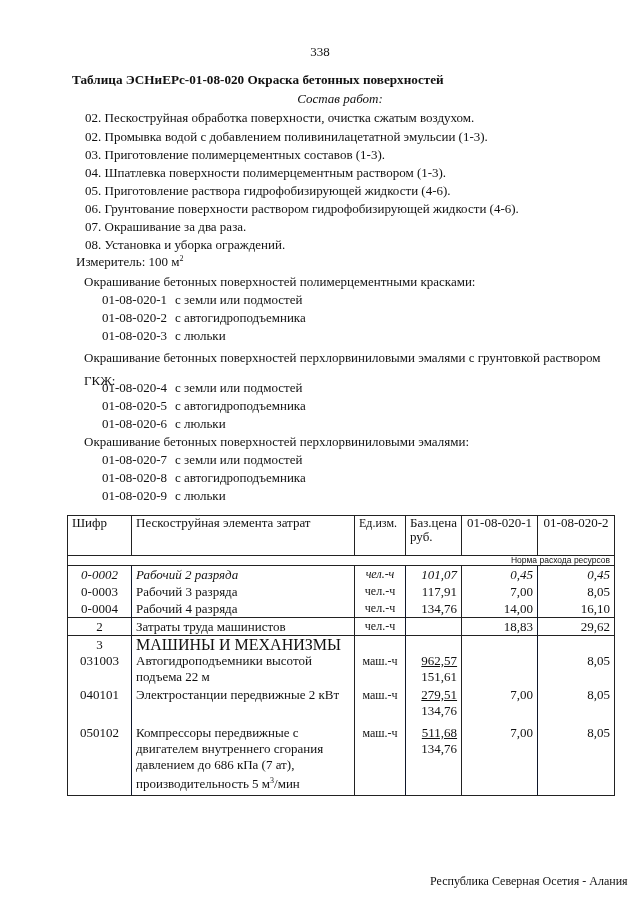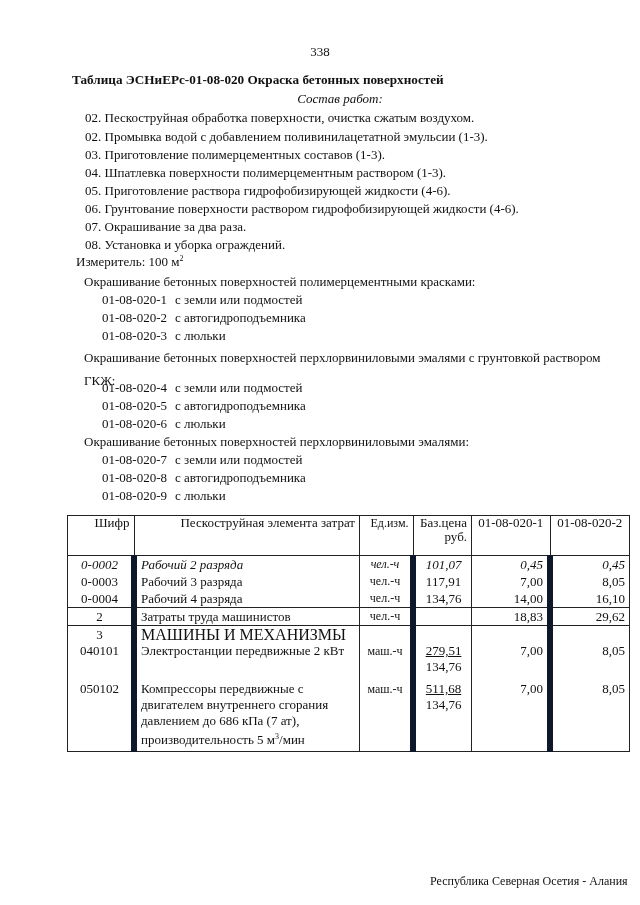--- a/index.html
+++ b/index.html
@@ -12,29 +12,29 @@
   .work { left:85px; font-size:13px; }
   .meter { top:254px; left:76px; font-weight:normal; font-size:13px; }
   .meter sup { font-size:8px; }
   .grp { left:84px; font-size:13px; }
   .code { left:67px; font-size:13px;margin-left:35px; }
   .code .c { display:inline-block; width:73px; }
   .grp2 { left:84px; font-size:13px; width:530px; white-space:normal; line-height:23px; }
 
   table.res { position:absolute; top:515px; left:67px; border-collapse:collapse; font-size:13px; }
   table.res td, table.res th { padding:0 4px; vertical-align:top; font-weight:normal; }
-  .hd th { border:1px solid #222; height:39px; vertical-align:middle; text-align:right; line-height:14px; }
+  .hd th { border:1px solid #222; height:39px; vertical-align:middle; text-align:left; line-height:14px; }
   .norm td { border:1px solid #222; height:9px; font-family:"Liberation Sans", sans-serif; font-size:8.5px; text-align:right; line-height:9px; padding-right:6px; }
   .c1 { width:55px; text-align:center; }
   .c2 { width:214px; }
   .c3 { width:42px; text-align:center; font-size:12px; }
-  .c4 { width:47px; text-align:center; }
+  .c4 { width:47px; text-align:right; }
   .c5 { width:67px; text-align:right; }
   .c6 { width:68px; text-align:right; }
-  .vl { border-left:6px solid #0f172a; border-right:1px solid #222; }
+  .vl { border-left:1px solid #0f172a; border-right:1px solid #222; }
   .lr td { height:17px; line-height:17px; }
   .top td { border-top:1px solid #222;font-style:italic; }
   .sum td { border-top:1px solid #222; border-bottom:1px solid #222; height:17px; line-height:17px; }
   .sec td { height:17px; line-height:17px; }
   .bold { font-weight:bold; }
   .secname { font-weight:bold; font-size:16px; }
   .wrap { white-space:normal; line-height:16px; }
   .u { text-decoration:underline; }
   .bot td { border-bottom:1px solid #222; }
   .footer { top:874px; left:430px; font-size:12px; }
@@ -75,20 +75,23 @@
 <table class="res">
   <tbody>
       <tr class="hd">
     <th class="c1">Шифр</th>
     <th class="c2">Пескоструйная элемента затрат</th>
     <th class="c3">Ед.изм.</th>
     <th class="c4">Баз.цена руб.</th>
     <th class="c5" style="text-align:center">01-08-020-1</th>
     <th class="c6" style="text-align:center">01-08-020-2</th>
   </tr>
+  <tr class="norm">
+    <td colspan="6">Норма расхода ресурсов</td>
+  </tr>
 
   <tr class="lr top">
     <td class="c1" style="border-left:1px solid #222">0-0002</td>
     <td class="c2 vl">Рабочий 2 разряда</td>
     <td class="c3">чел.-ч</td>
     <td class="c4 vl">101,07</td>
     <td class="c5">0,45</td>
     <td class="c6 vl">0,45</td>
   </tr>
   <tr class="lr">
@@ -120,20 +123,31 @@
   <tr class="sec">
     <td class="c1 bold" style="border-left:1px solid #222">3</td>
     <td class="c2 vl secname">МАШИНЫ И МЕХАНИЗМЫ</td>
     <td class="c3"></td>
     <td class="c4 vl"></td>
     <td class="c5"></td>
     <td class="c6 vl"></td>
   </tr>
 
   <tr>
+    <td class="c1" style="border-left:1px solid #222;line-height:16px">031003</td>
+    <td class="c2 vl wrap" style="height:34px">Автогидроподъемники высотой подъема 22 м</td>
+    <td class="c3" style="line-height:16px">маш.-ч</td>
+    <td class="c4 vl" style="line-height:16px">
+          <div class="u">962,57</div>
+          <div>151,61</div>
+        </td>
+    <td class="c5" style="line-height:16px"></td>
+    <td class="c6 vl" style="line-height:16px">8,05</td>
+  </tr>
+  <tr>
     <td class="c1" style="border-left:1px solid #222;line-height:16px">040101</td>
     <td class="c2 vl wrap" style="height:38px">Электростанции передвижные 2 кВт</td>
     <td class="c3" style="line-height:16px">маш.-ч</td>
     <td class="c4 vl" style="line-height:16px">
           <div class="u">279,51</div>
           <div>134,76</div>
         </td>
     <td class="c5" style="line-height:16px">7,00</td>
     <td class="c6 vl" style="line-height:16px">8,05</td>
   </tr>

